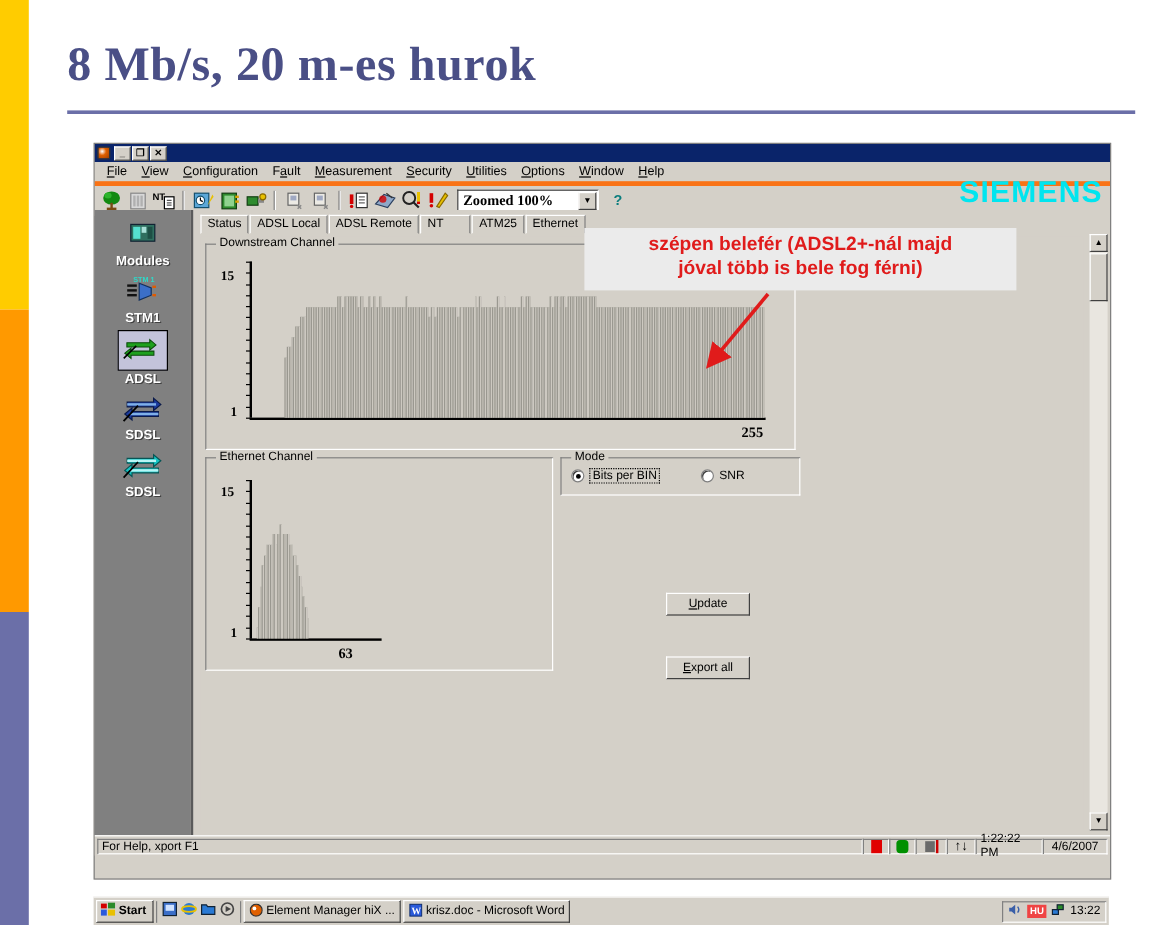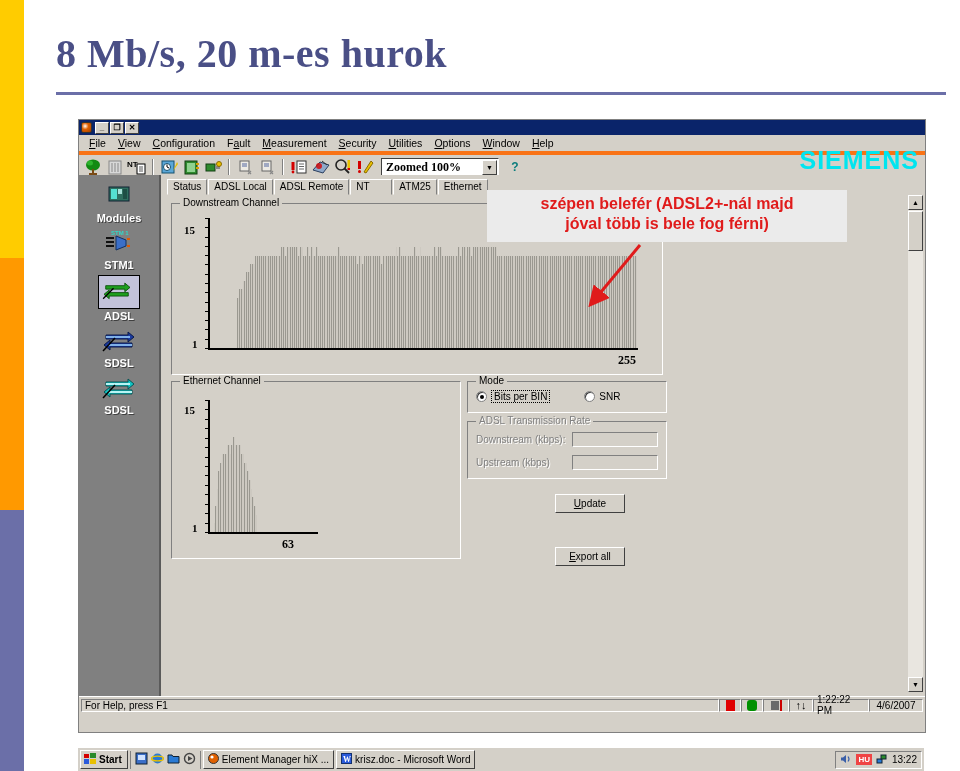--- a/index.html
+++ b/index.html
@@ -792,46 +792,39 @@
               <span class="rdot on"></span>
               <span class="focusrect">Bits per BIN</span>
             </div>
             <div class="radio">
               <span class="rdot"></span>
               <span>SNR</span>
             </div>
           </div>
         </div>
 
-        <div class="group disabled" style="left:300px;top:224px;width:200px;height:58px;">
-          <div class="glabel">ADSL Transmission Rate</div>
-          <label style="position:absolute;left:8px;top:12px;font-size:10px;">Downstream (kbps):</label>
-          <div class="field" style="left:104px;top:10px;width:86px;"></div>
-          <label style="position:absolute;left:8px;top:35px;font-size:10px;">Upstream (kbps)</label>
-          <div class="field" style="left:104px;top:33px;width:86px;"></div>
-        </div>
 
         <div class="btn" style="left:388px;top:297px;width:70px;height:19px;">
           <span><u>U</u>pdate</span>
         </div>
         <div class="btn" style="left:388px;top:350px;width:70px;height:19px;">
           <span><u>E</u>xport all</span>
         </div>
       </div>
 
       <div class="vscroll">
         <div class="sbtn">▲</div>
         <div class="thumb"></div>
         <div class="sbtn" style="position:absolute;bottom:0;">▼</div>
       </div>
     </div>
   </div>
 
   <div class="statusbar">
-    <div class="sb-pane" style="flex:1;">For Help, press F1</div>
+    <div class="sb-pane" style="flex:1;">For Help, xport F1</div>
     <div class="sb-pane" style="width:22px;justify-content:center;">
       <span style="display:inline-block;width:9px;height:11px;background:#e00000;"></span>
     </div>
     <div class="sb-pane" style="width:22px;justify-content:center;">
       <span style="display:inline-block;width:10px;height:11px;background:#009000;border-radius:3px;"></span>
     </div>
     <div class="sb-pane" style="width:26px;justify-content:center;gap:1px;">
       <span style="display:inline-block;width:8px;height:9px;background:#6a6a6a;"></span>
       <span style="display:inline-block;width:2px;height:11px;background:#c00;"></span>
     </div>

